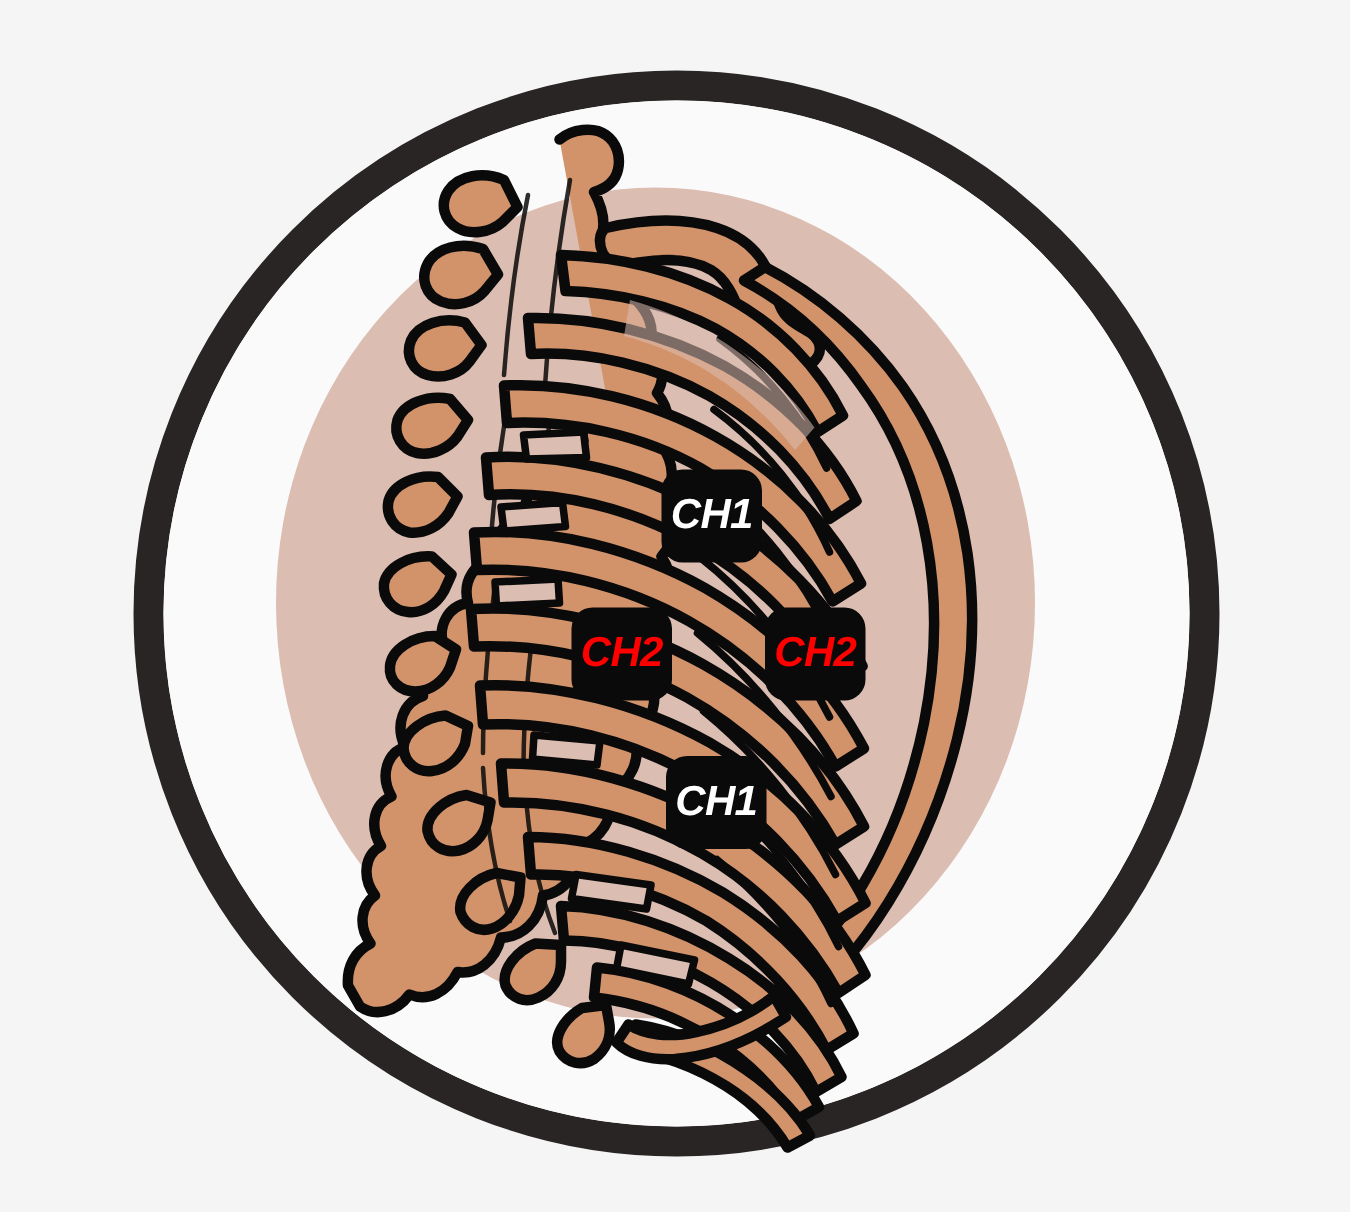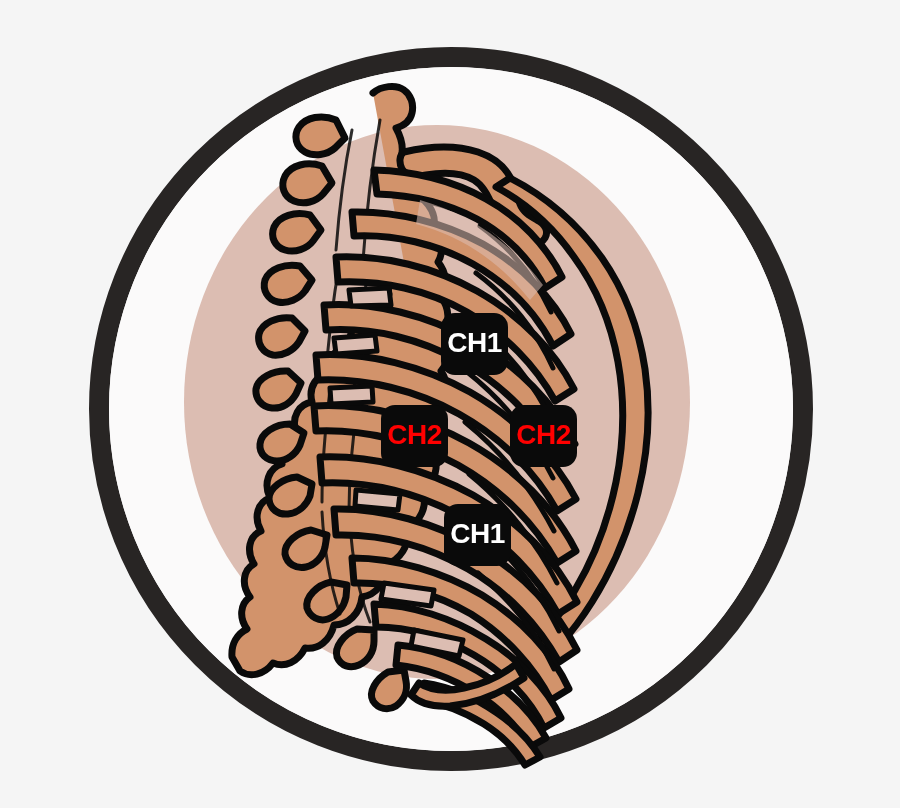--- a/index.html
+++ b/index.html
@@ -31,20 +31,21 @@
     background: #0a0a0a;
     display: flex;
     align-items: center;
     justify-content: center;
     font-family: "Liberation Sans", sans-serif;
     font-weight: bold;
     font-size: 28px;
     letter-spacing: -0.5px;
     line-height: 1;
     user-select: none;
+    font-style: italic;
   }
   .electrode span { display: block; transform: translateY(-1px); }
 </style>
 </head>
 <body>
 
 <div id="canvas">
 
   <svg id="figure-svg" viewBox="0 0 900 808" aria-hidden="true">
 

